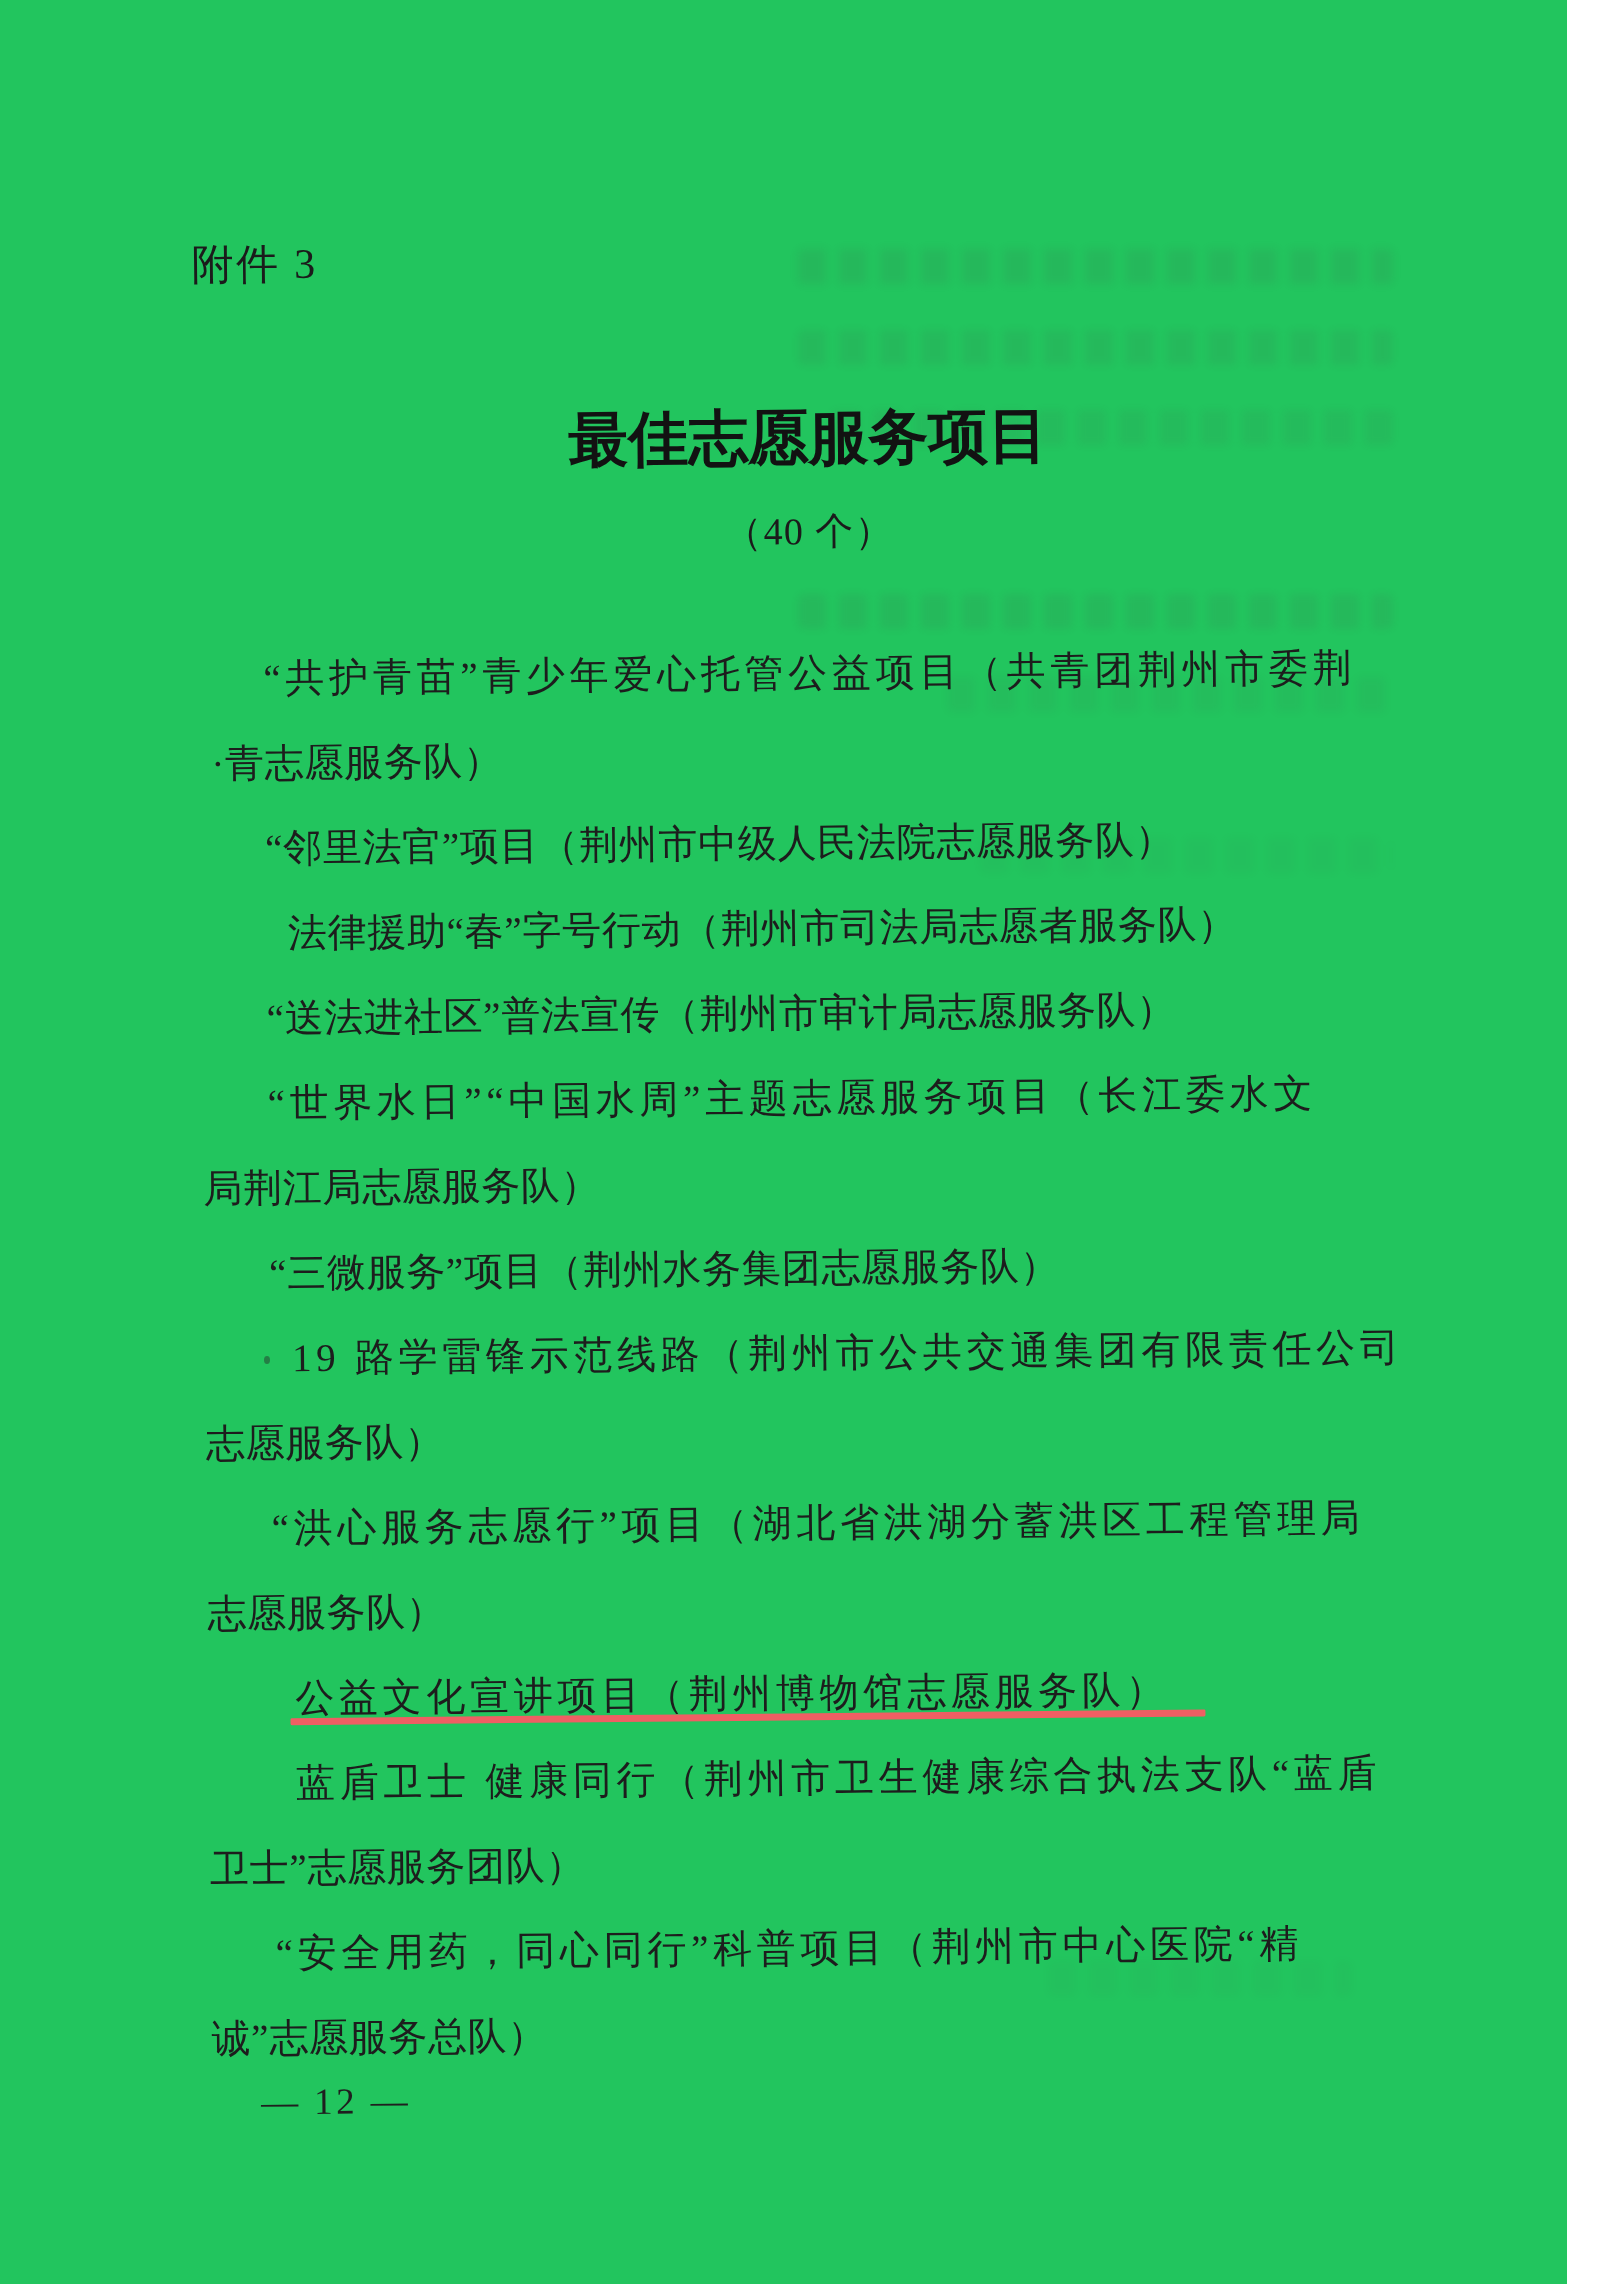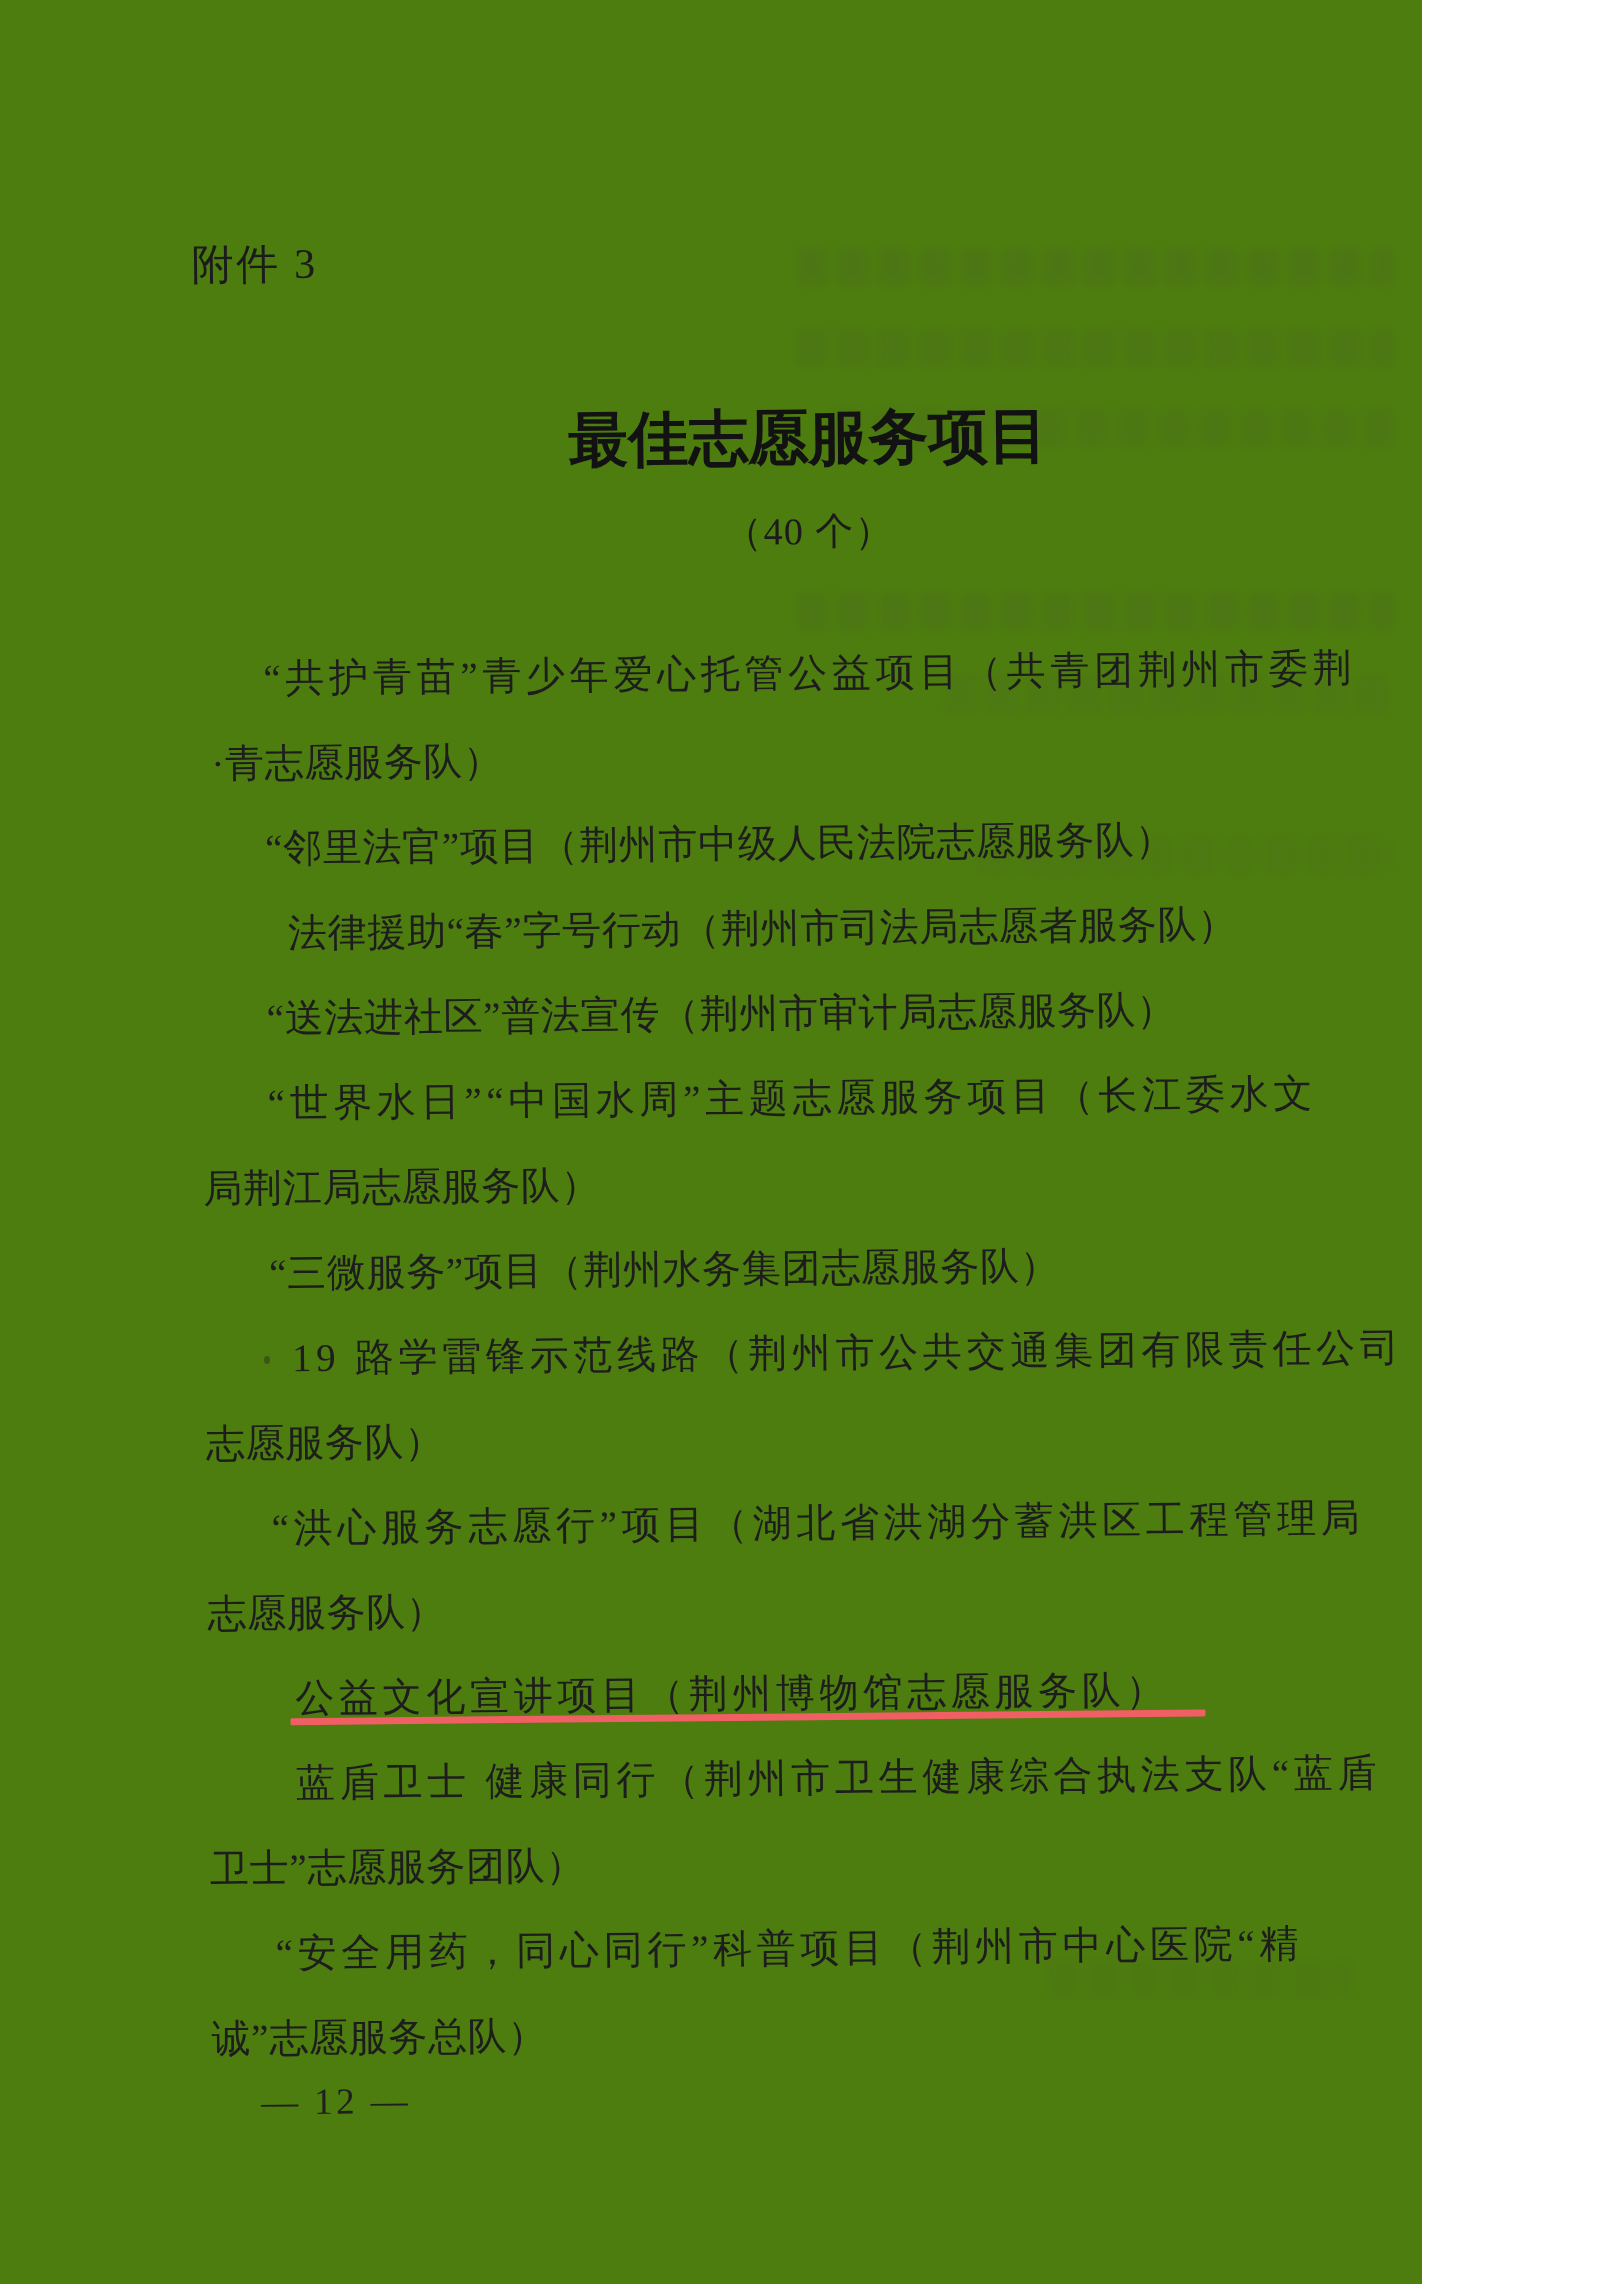--- a/index.html
+++ b/index.html
@@ -4,22 +4,22 @@
 <style>
   html,body{margin:0;padding:0;}
   body{
     width:1623px;height:2284px;
     background:#ffffff;
     overflow:hidden;
     font-family:"Liberation Serif","DejaVu Serif",serif;
     position:relative;
   }
   .page{
-    position:absolute;left:0;top:0;width:1422px;height:2284px;
-    background:#4d7c0f;
+    position:absolute;left:0;top:0;width:1567px;height:2284px;
+    background:#22c55e;
   }
   
   .ghost{
     position:absolute;
     height:35px;
     background:repeating-linear-gradient(90deg,
       rgba(70,70,70,0.20) 0 28px,
       rgba(255,255,255,0) 28px 41px);
     filter:blur(4px);
     border-radius:5.4px;

